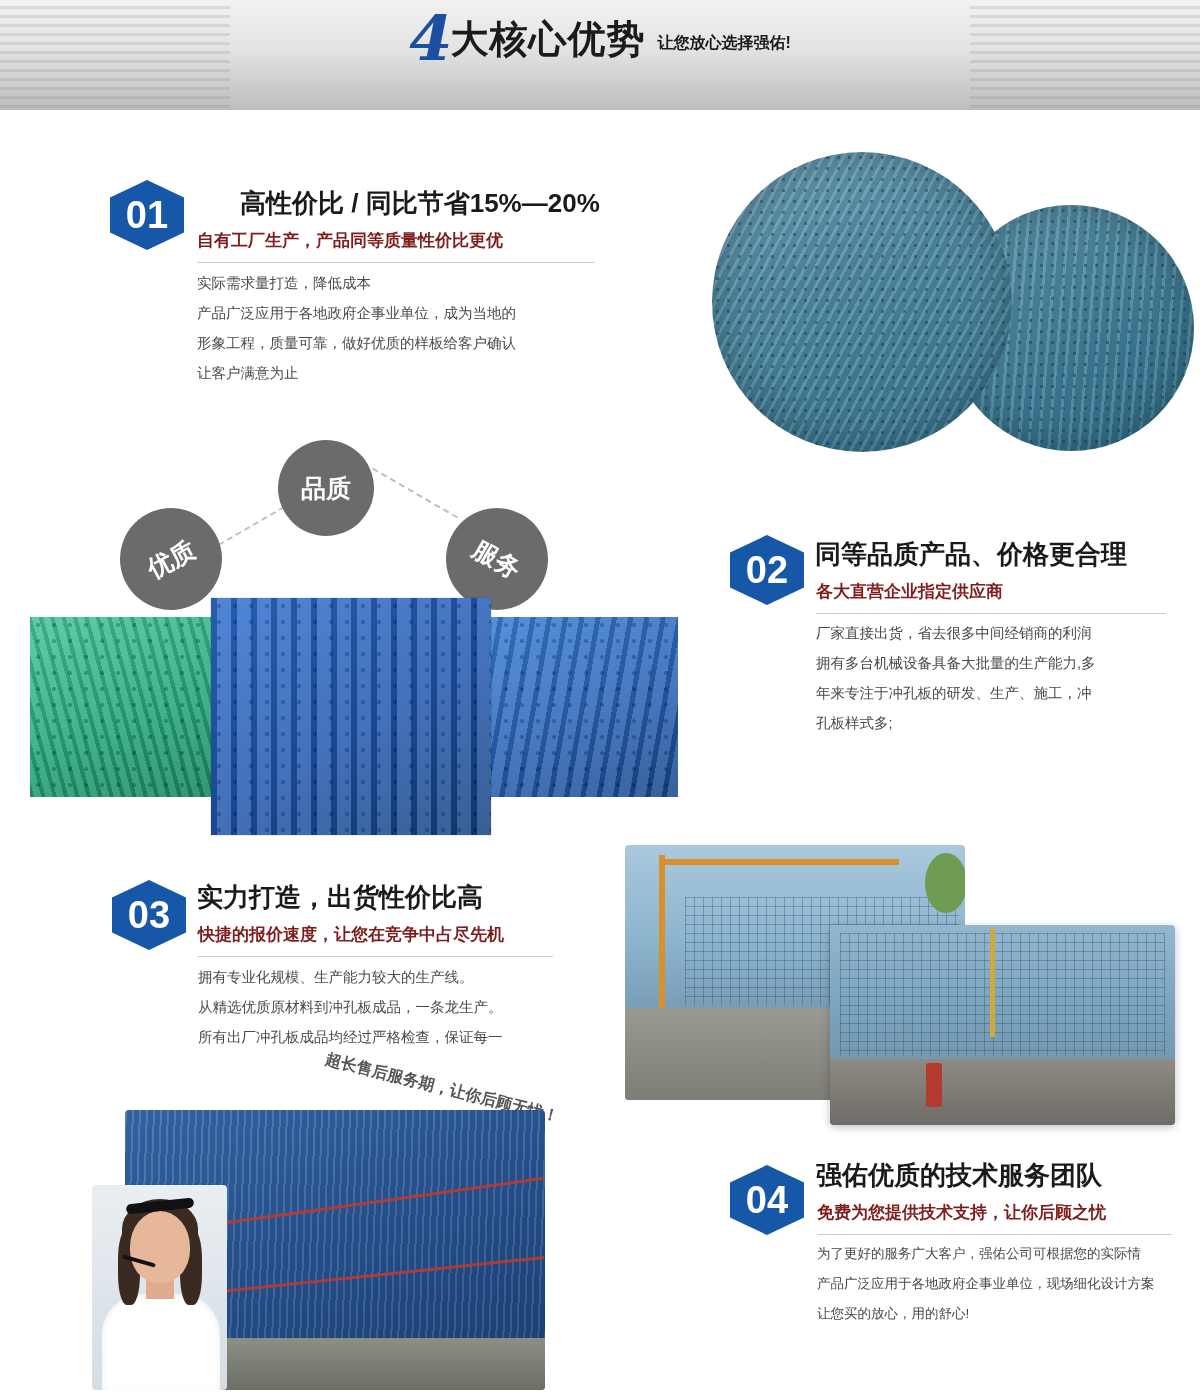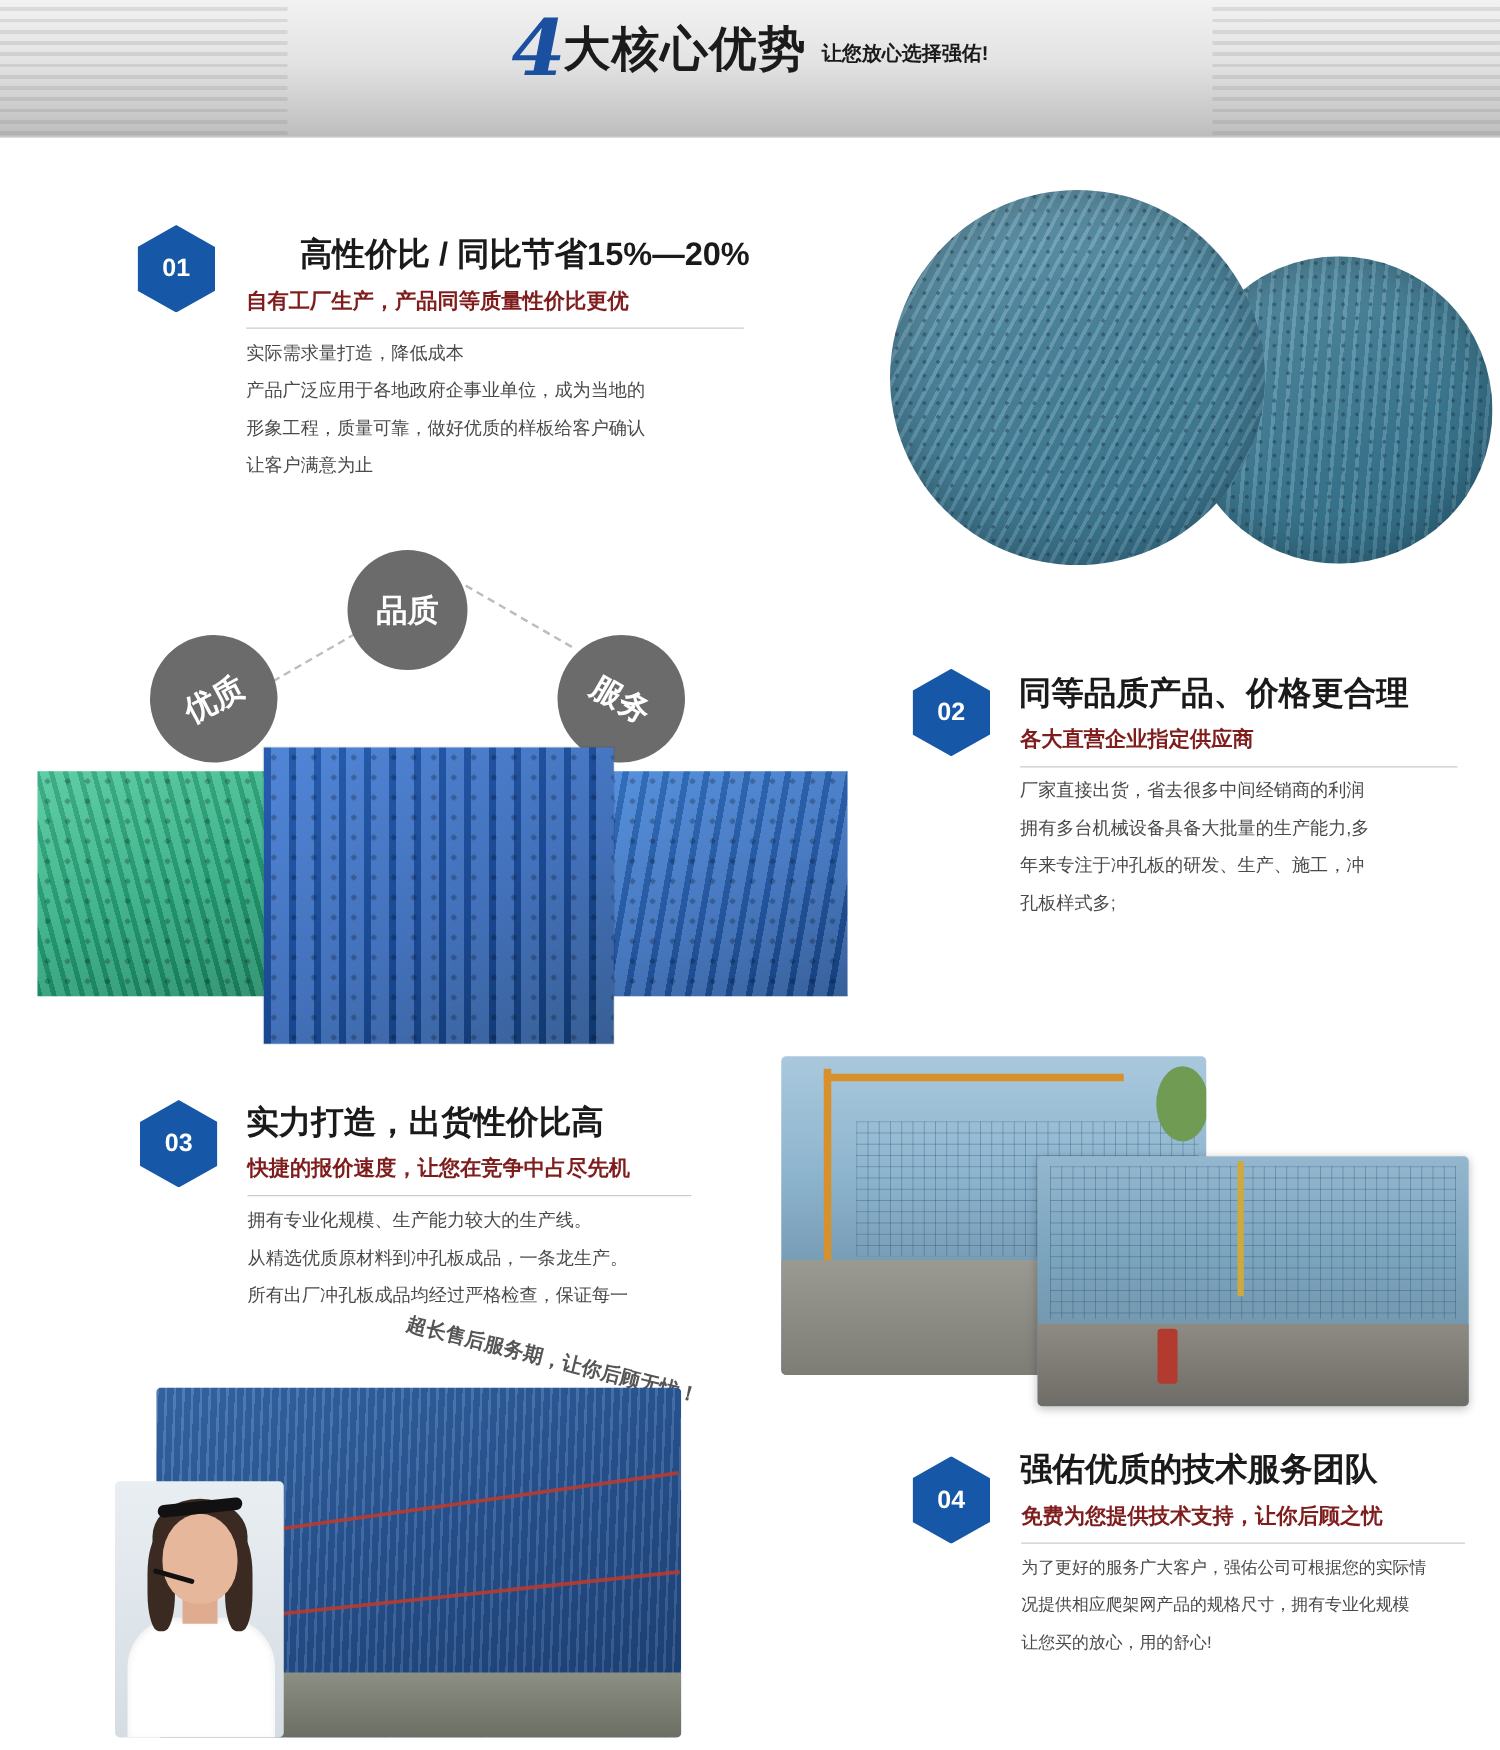--- a/index.html
+++ b/index.html
@@ -69,25 +69,25 @@
   .company-bar:before {
     content: "";
     position: absolute; left: -16px; top: 0;
     border-bottom: 22px solid #262626;
     border-left: 16px solid transparent;
   }
 
   
   .hex {
     position: absolute;
-    width: 62px; height: 70px;
+    width: 74px; height: 70px;
     background: #1657a8;
     clip-path: polygon(50% 0%, 100% 25%, 100% 75%, 50% 100%, 0% 75%, 0% 25%);
     color: #fff;
-    font-size: 20px; font-weight: bold;
+    font-size: 38px; font-weight: bold;
     display: flex; align-items: center; justify-content: center;
     font-family: "Liberation Sans", sans-serif;
   }
 
   
   .blk-title {
     position: absolute;
     font-size: 26px; font-weight: bold; color: #1a1a1a;
     white-space: nowrap;
   }
@@ -362,15 +362,15 @@
   <div class="agent-band"></div>
   <div class="agent-mic"></div>
 </div>
 
 <div class="hex" style="left:730px; top:1165px;">04</div>
 <div class="blk-title" style="left:816px; top:1158px;">强佑优质的技术服务团队</div>
 <div class="blk-sub" style="left:817px; top:1201px;">免费为您提供技术支持，让你后顾之忧</div>
 <div class="blk-rule" style="left:817px; top:1234px; width:355px;"></div>
 <div class="blk-body" style="left:817px; top:1239px; width:375px; font-size:13.5px;">
   <div>为了更好的服务广大客户，强佑公司可根据您的实际情</div>
-  <div>况提供相应爬架网产品的规格尺寸，拥有专业化规模</div>
+  <div>产品广泛应用于各地政府企事业单位，现场细化设计方案</div>
   <div>让您买的放心，用的舒心!</div>
 </div>
 
 </body></html>

